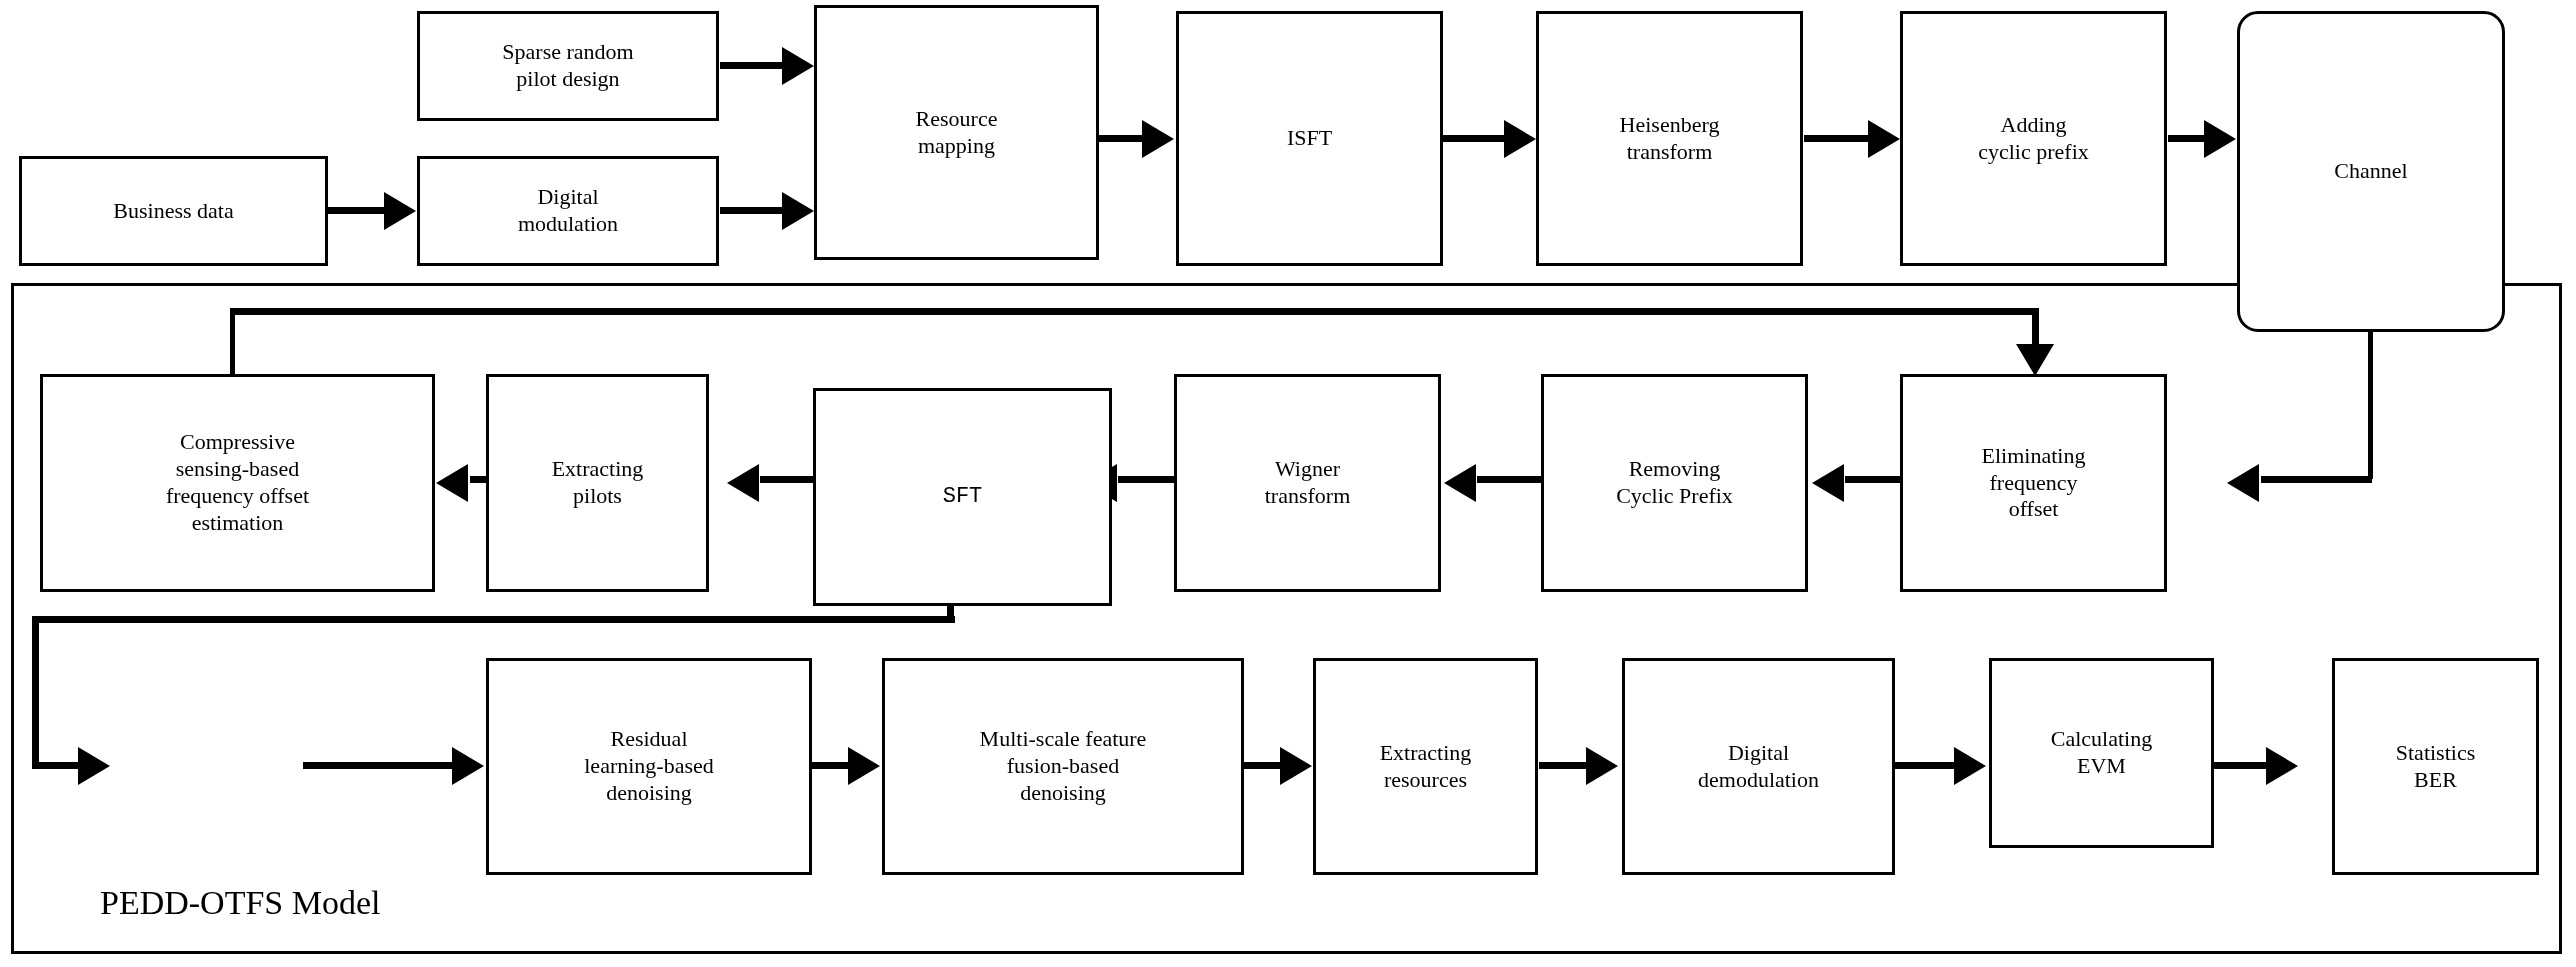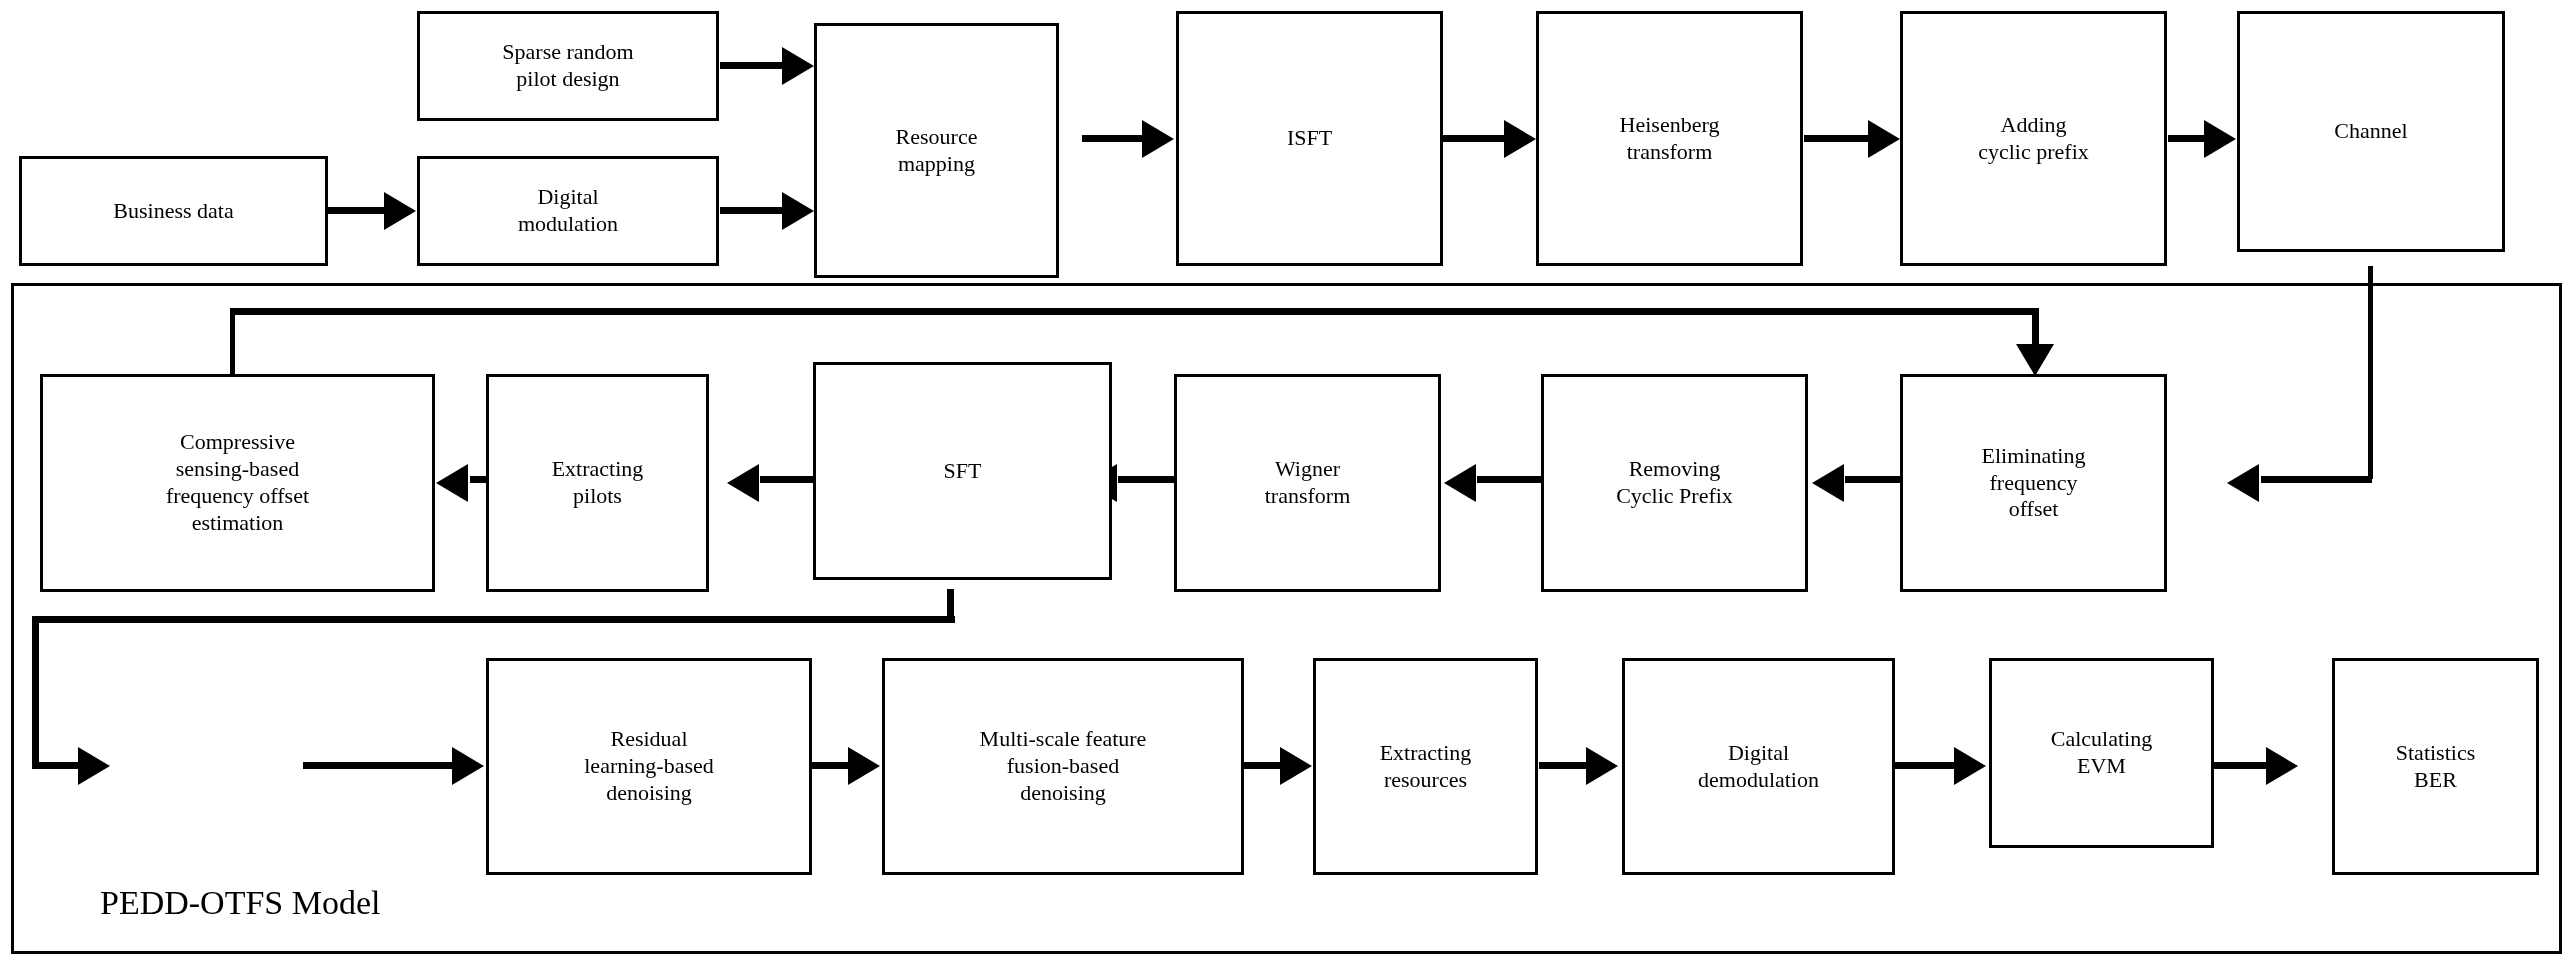--- a/index.html
+++ b/index.html
@@ -62,32 +62,32 @@
   <div id="model-container" style="left:11px; top:283px; width:2551px; height:671px;"></div>
 
   <div class="box" style="left:19px; top:156px; width:309px; height:110px;">Business data</div>
 
   <div class="box" style="left:417px; top:11px; width:302px; height:110px;">Sparse random
 pilot design</div>
 
   <div class="box" style="left:417px; top:156px; width:302px; height:110px;">Digital
 modulation</div>
 
-  <div class="box" style="left:814px; top:23px; width:245px; height:255px;">Resource
+  <div class="box" style="left:814px; top:5px; width:285px; height:255px;">Resource
 mapping</div>
 
   <div class="box" style="left:1176px; top:11px; width:267px; height:255px;">ISFT</div>
 
   <div class="box" style="left:1536px; top:11px; width:267px; height:255px;">Heisenberg
 transform</div>
 
   <div class="box" style="left:1900px; top:11px; width:267px; height:255px;">Adding
 cyclic prefix</div>
 
-  <div class="box" style="left:2237px; top:11px; width:268px; height:241px;">Channel</div>
+  <div class="box" style="left:2237px; top:11px; width:268px; height:321px;border-radius:21px;">Channel</div>
 
   <div class="hline" style="left:328px; top:207px; width:59px;"></div>
   <div class="arrow arrow-r" style="left:384px; top:192px;"></div>
 
   <div class="hline" style="left:720px; top:62px; width:65px;"></div>
   <div class="arrow arrow-r" style="left:782px; top:47px;"></div>
 
   <div class="hline" style="left:720px; top:207px; width:65px;"></div>
   <div class="arrow arrow-r" style="left:782px; top:192px;"></div>
 
@@ -108,21 +108,21 @@
   <div class="arrow arrow-l" style="left:2227px; top:464px;"></div>
 
   <div class="box" style="left:40px; top:374px; width:395px; height:218px;">Compressive
 sensing-based
 frequency offset
 estimation</div>
 
   <div class="box" style="left:486px; top:374px; width:223px; height:218px;">Extracting
 pilots</div>
 
-  <div class="box" style="left:813px; top:362px; width:299px; height:218px;">SFT</div>
+  <div class="box" style="left:813px; top:388px; width:299px; height:218px;font-family:Liberation Mono, monospace;">SFT</div>
 
   <div class="box" style="left:1174px; top:374px; width:267px; height:218px;">Wigner
 transform</div>
 
   <div class="box" style="left:1541px; top:374px; width:267px; height:218px;">Removing
 Cyclic Prefix</div>
 
   <div class="box" style="left:1900px; top:374px; width:267px; height:218px;">Eliminating
 frequency
 offset</div>

